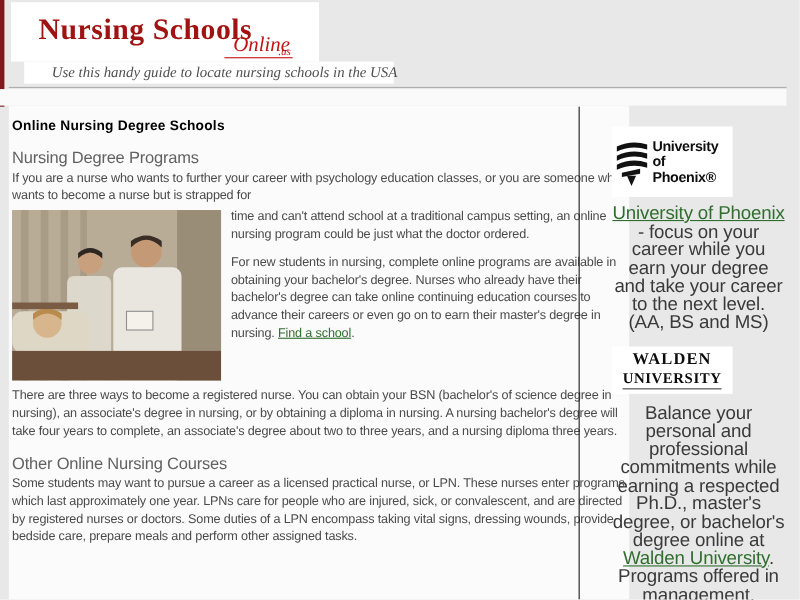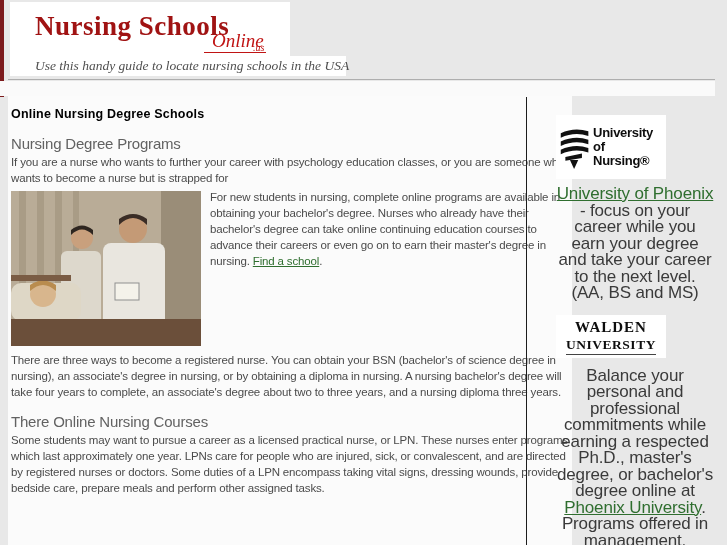--- a/index.html
+++ b/index.html
@@ -21,21 +21,21 @@
     font-family:"Liberation Serif",serif;font-style:italic;font-size:19px;
     color:var(--brand_red2,#c01414);
     padding:0 2px 0 8px;border-bottom:1px solid var(--brand_red2,#c01414);white-space:nowrap;
   }
   .brand-tld{
     position:absolute;left:243px;top:40px;
     font-family:Liberation Serif, serif;font-style:italic;font-size:10px;
     color:var(--brand_red2,#c01414);
   }
   .tagline-box{
-    position:absolute;left:10px;top:56px;width:336px;height:20px;background:#fff;
+    position:absolute;left:22px;top:56px;width:336px;height:20px;background:#fff;
     font-family:"Liberation Serif",serif;font-style:italic;font-size:13.5px;color:#4f4f4f;
     padding:2px 0 0 25px;box-sizing:border-box;white-space:nowrap;
   }
   .header-rule{position:absolute;left:8px;top:79px;width:707px;height:1px;background:#aeaeae;}
   .header-band{position:absolute;left:0;top:81px;width:715px;height:15px;background:#fafafa;}
   
   .main-col{
     position:absolute;left:8px;top:96px;width:564px;height:449px;background:#fbfbfb;
     padding:11px 2px 0 3px;box-sizing:border-box;
   }
@@ -117,32 +117,33 @@
         <path d="M60 44 q11 -11 22 0 l0 -5 q-11 -9 -22 0 Z" fill="#2e2620"></path>
         <rect x="104" y="92" width="24" height="17" fill="#f4f2ea" stroke="#8f8f8f"></rect>
         <rect x="0" y="92" width="70" height="38" rx="10" fill="#ded7c6"></rect>
         <circle cx="32" cy="103" r="13" fill="#d8b68d"></circle>
         <path d="M19 100 q13 -12 26 0 l0 -6 q-13 -9 -26 0 Z" fill="#b98c4e"></path>
         <rect x="0" y="128" width="190" height="27" fill="#6b4f3a"></rect>
         <rect x="0" y="84" width="60" height="6" fill="#7a5c44"></rect>
       </svg>
     </div>
 
+    <p>time and can't attend school at a traditional campus setting, an online nursing program could be just what the doctor ordered.</p>
     <p>
       <span>For new students in nursing, complete online programs are available in obtaining your bachelor's degree. Nurses who already have their bachelor's degree can take online continuing education courses to advance their careers or even go on to earn their master's degree in nursing. </span><a class="green-link">Find a school</a><span>.</span>
     </p>
     <div class="clear"></div>
   </div>
 
   <div>
     <p>There are three ways to become a registered nurse. You can obtain your BSN (bachelor's of science degree in nursing), an associate's degree in nursing, or by obtaining a diploma in nursing. A nursing bachelor's degree will take four years to complete, an associate's degree about two to three years, and a nursing diploma three years.</p>
   </div>
 
   <div>
-    <h2>There Online Nursing Courses</h2>
+    <h2>Other Online Nursing Courses</h2>
     <p>Some students may want to pursue a career as a licensed practical nurse, or LPN. These nurses enter programs which last approximately one year. LPNs care for people who are injured, sick, or convalescent, and are directed by registered nurses or doctors. Some duties of a LPN encompass taking vital signs, dressing wounds, provide bedside care, prepare meals and perform other assigned tasks.</p>
   </div>
 </div>
 
 <div class="v-line"></div>
 
 <div class="sidebar">
 
   <div>
     <div class="ad-logo-box uop-box">
@@ -150,32 +151,32 @@
         <g fill="#111">
           <path d="M3 9 Q18 2 33 7 L33 12 Q18 7 3 14 Z"></path>
           <path d="M3 18 Q18 11 33 16 L33 21 Q18 16 3 23 Z"></path>
           <path d="M3 27 Q18 20 33 25 L33 30 Q18 25 3 32 Z"></path>
           <path d="M8 35 L26 31 L26 36 L8 39 Z"></path>
           <path d="M13 38 L22 38 L17.5 48 Z"></path>
         </g>
       </svg>
       <div class="uop-text">
         <div>University of</div>
-        <div>Nursing®</div>
+        <div>Phoenix®</div>
       </div>
     </div>
     <p><a class="green-link">University of Phoenix</a><span> - focus on your career while you earn your degree and take your career to the next level. (AA, BS and MS)</span></p>
   </div>
 
   <div>
     <div class="ad-logo-box walden-box">
       <div class="walden-l1">WALDEN</div>
       <div><span class="walden-l2">UNIVERSITY</span></div>
     </div>
-    <p><span>Balance your personal and professional commitments while earning a respected Ph.D., master's degree, or bachelor's degree online at </span><a class="green-link">Phoenix University</a><span>. Programs offered in management, education, psychology and health and human services. (Master's and PHD's.)</span></p>
+    <p><span>Balance your personal and professional commitments while earning a respected Ph.D., master's degree, or bachelor's degree online at </span><a class="green-link">Walden University</a><span>. Programs offered in management, education, psychology and health and human services. (Master's and PHD's.)</span></p>
   </div>
 
   <div>
     <div class="ad-logo-box south-box">
       <span class="south-p1">South</span><span class="south-p2">University</span><span class="south-reg">®</span>
     </div>
     <p><a class="green-link">South Registered</a><span> offers excellence in education, online</span></p>
   </div>
 
 </div>

